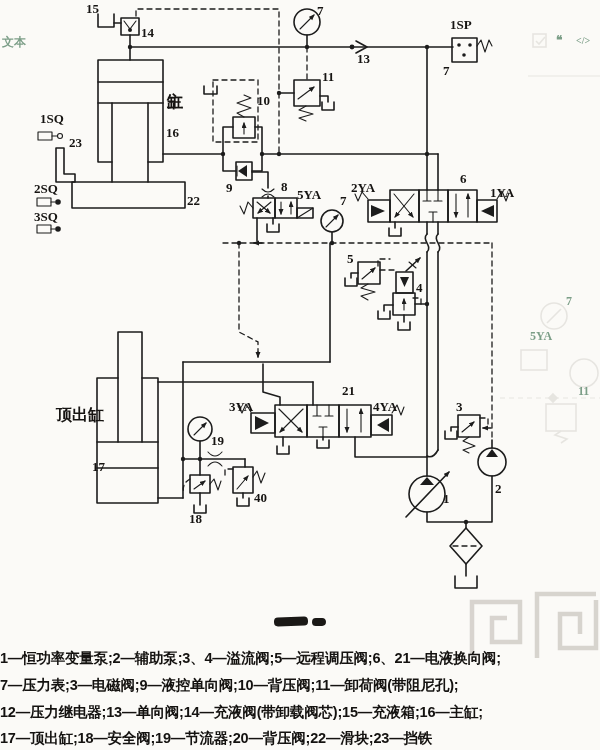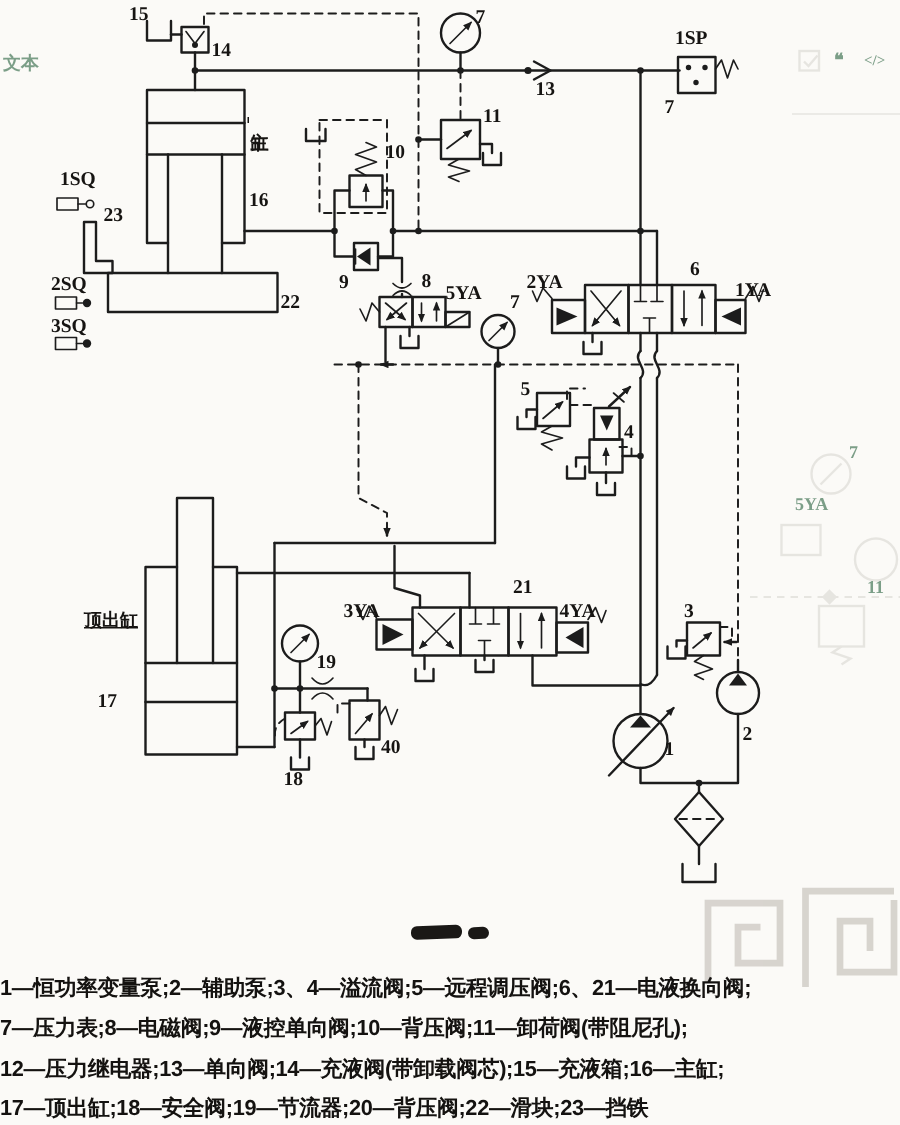--- a/index.html
+++ b/index.html
@@ -5,21 +5,21 @@
   html,body{margin:0;padding:0;}
   .stage{position:relative;width:600px;height:750px;background:#fbfaf7;overflow:hidden;
          font-family:"Liberation Serif", serif;padding-left:28px;}
   svg{position:absolute;left:0;top:0;}
   .s{fill:none;stroke:#1c1c1c;stroke-width:1.6;stroke-linecap:round;stroke-linejoin:round;}
   .thin{stroke-width:1.1;}
   .sd{fill:none;stroke:#1c1c1c;stroke-width:1.3;stroke-dasharray:5 4;stroke-linecap:round;}
   .dot{fill:#1c1c1c;stroke:none;}
   .fillb{fill:#1c1c1c;stroke:none;}
   .lbl{position:absolute;font:600 13px "Liberation Serif", serif;color:#161412;line-height:1;white-space:nowrap;}
-  .lbl.cjk{font-family:"Liberation Sans", sans-serif;font-weight:700;font-size:12px;text-decoration:underline;}
+  .lbl.cjk{font-family:"Liberation Sans", sans-serif;font-weight:700;font-size:16px;}
   .vert{writing-mode:vertical-rl;letter-spacing:2px;}
   .ghost-lbl{position:absolute;font:600 12px "Liberation Serif", serif;color:#14532d;opacity:.55;line-height:1;}
   .caption{position:absolute;left:0;top:608px;width:600px;color:#141210;
            font-family:"Liberation Sans", sans-serif;font-weight:700;}
   .cap-row{position:absolute;left:0;width:600px;text-align:left;white-space:nowrap;
            font-size:14.5px;letter-spacing:-0.2px;}
   .cap-title{position:absolute;left:0;top:9px;width:600px;display:flex;justify-content:center;
              align-items:center;gap:7px;font-size:16.5px;}
   .smudge{display:inline-block;width:34px;height:9px;background:#1a1816;border-radius:4px;transform:rotate(-2deg);}
   .smudge.s2{width:14px;height:8px;margin-left:-3px;}
@@ -354,21 +354,21 @@
 <span class="lbl" style="left:226px;top:181px">9</span>
 <span class="lbl" style="left:281px;top:180px">8</span>
 <span class="lbl" style="left:297px;top:188px">5YA</span>
 <span class="lbl" style="left:340px;top:194px">7</span>
 <span class="lbl" style="left:351px;top:181px">2YA</span>
 <span class="lbl" style="left:460px;top:172px">6</span>
 <span class="lbl" style="left:490px;top:186px">1YA</span>
 <span class="lbl" style="left:347px;top:252px">5</span>
 <span class="lbl" style="left:416px;top:281px">4</span>
 <span class="lbl cjk" style="left:56px;top:407px">顶出缸</span>
-<span class="lbl" style="left:65px;top:460px">17</span>
+<span class="lbl" style="left:92px;top:460px">17</span>
 <span class="lbl" style="left:211px;top:434px">19</span>
 <span class="lbl" style="left:229px;top:400px">3YA</span>
 <span class="lbl" style="left:342px;top:384px">21</span>
 <span class="lbl" style="left:373px;top:400px">4YA</span>
 <span class="lbl" style="left:189px;top:512px">18</span>
 <span class="lbl" style="left:254px;top:491px">40</span>
 <span class="lbl" style="left:456px;top:400px">3</span>
 <span class="lbl" style="left:443px;top:492px">1</span>
 <span class="lbl" style="left:495px;top:482px">2</span>
 
@@ -378,18 +378,18 @@
 <span class="ghost-lbl" style="left:2px;top:36px;font-family:'Liberation Sans',sans-serif">文本</span>
 <span class="ghost-lbl" style="left:556px;top:34px">❝</span>
 <span class="ghost-lbl" style="left:576px;top:36px;font-size:10px">&lt;/&gt;</span>
 
 <div class="caption">
   <div class="cap-title">
     <span class="smudge"></span>
         <span class="smudge s2"></span>
   </div>
   <div class="cap-row r1">1—恒功率变量泵;2—辅助泵;3、4—溢流阀;5—远程调压阀;6、21—电液换向阀;</div>
-  <div class="cap-row r2">7—压力表;8—电磁阀;9—液控单向阀;10—背压阀;11—卸荷阀(带阻尼孔);</div>
+  <div class="cap-row r2">7—压力表;3—电磁阀;9—液控单向阀;10—背压阀;11—卸荷阀(带阻尼孔);</div>
   <div class="cap-row r3">12—压力继电器;13—单向阀;14—充液阀(带卸载阀芯);15—充液箱;16—主缸;</div>
   <div class="cap-row r4">17—顶出缸;18—安全阀;19—节流器;20—背压阀;22—滑块;23—挡铁</div>
 </div>
 
 </div>
 
 </body></html>

